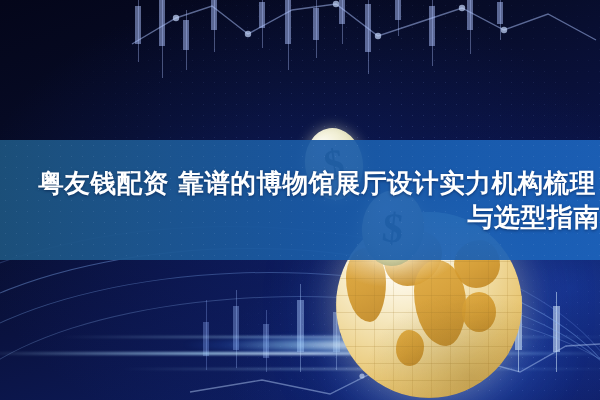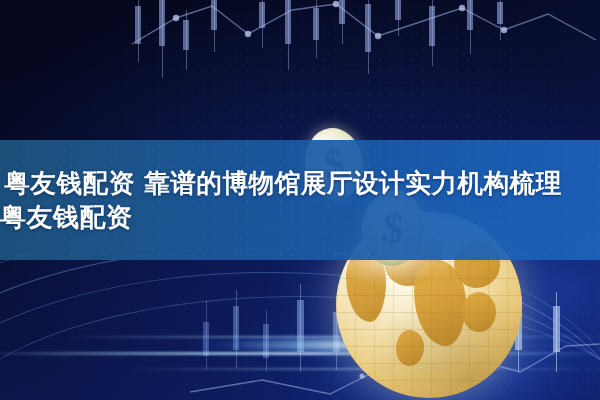--- a/index.html
+++ b/index.html
@@ -126,21 +126,21 @@
     background-image:radial-gradient(rgba(190,215,255,0.30) 0.8px, transparent 1px);
     background-size:11px 11px;
     opacity:0.35;
   }
 
   
   #headline {
     position:absolute;
     left:0; top:140px; width:600px; height:120px;
     display:flex; flex-direction:column;
-    align-items:flex-start; justify-content:center;
+    align-items:flex-end; justify-content:center;
     gap:2px;
     z-index:9;
   }
   .hl-line {
     color:#ffffff;
     font-family:"DejaVu Sans", "Liberation Sans", sans-serif;
     font-weight:bold;
     font-size:26px;
     letter-spacing:0.5px;
     line-height:32px;
@@ -259,16 +259,16 @@
   </div>
   <div class="coin" id="coin-2">
     <span>$</span>
   </div>
 
   <div id="band"></div>
   <div id="band-dots"></div>
 
   <div id="headline">
     <div class="hl-line l1">粤友钱配资 靠谱的博物馆展厅设计实力机构梳理</div>
-    <div class="hl-line l2">粤友钱配资</div>
+    <div class="hl-line l2">与选型指南</div>
   </div>
 
 </div>
 
 </body></html>

